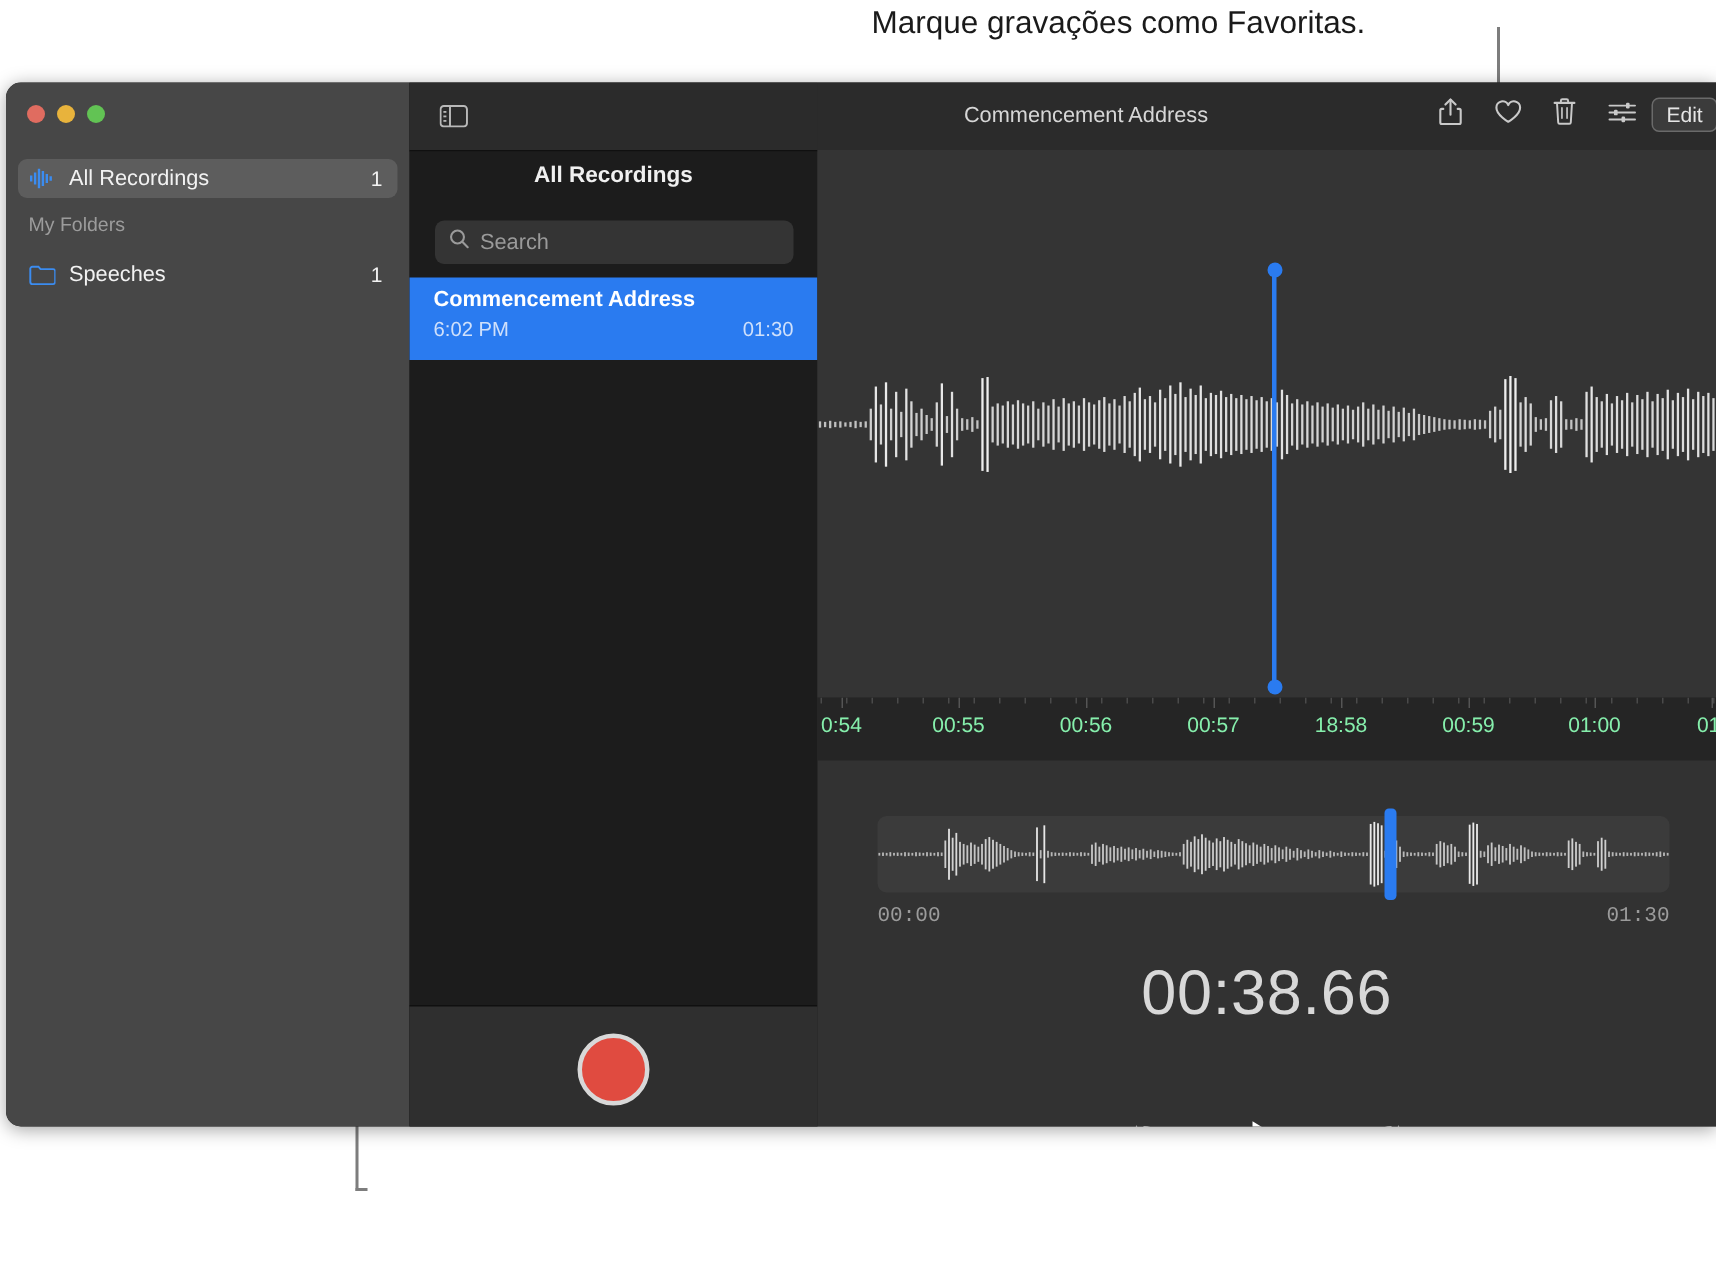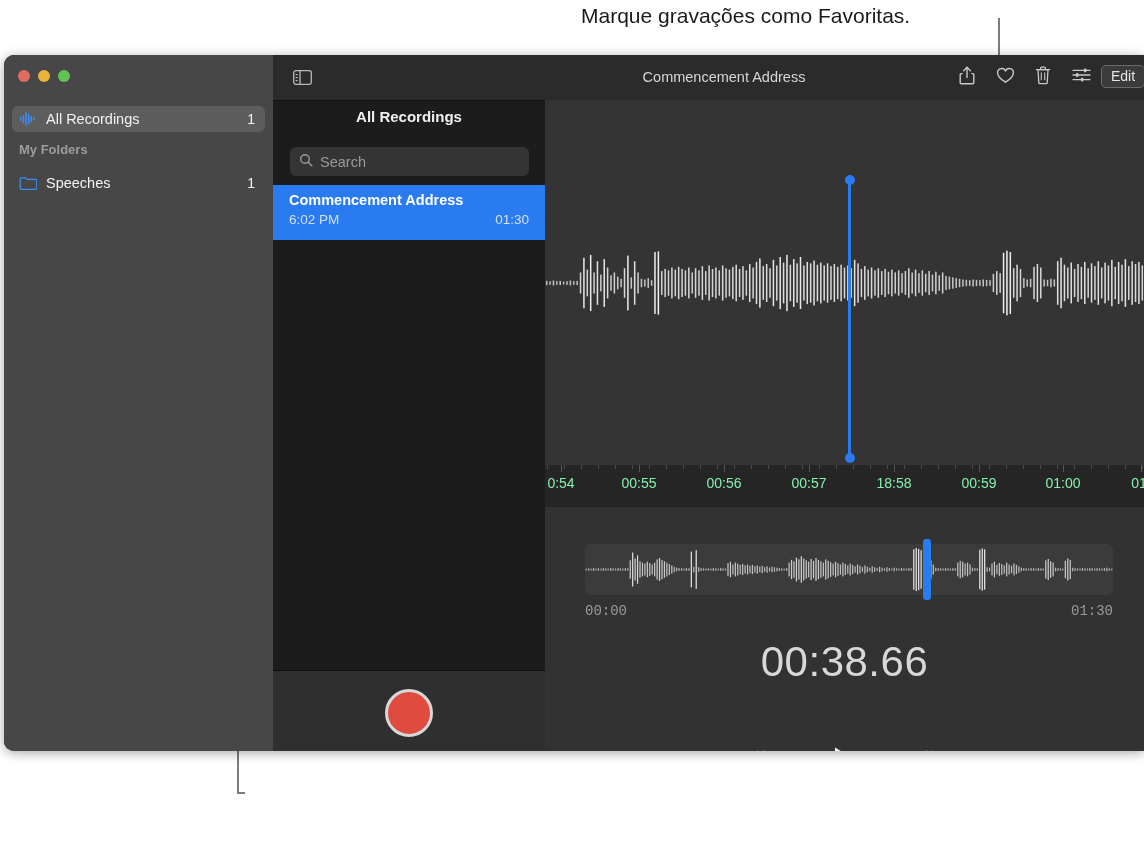--- a/index.html
+++ b/index.html
@@ -94,21 +94,21 @@
   }
   .sb-count {
     color: #f2f2f2;
     font-size: 14px;
   }
   #sb-section {
     position: absolute;
     left: 15px; top: 87px;
     color: #9c9c9c;
     font-size: 13px;
-    font-weight: bold;
+    font-weight: normal;
   }
 
   
   #list-panel {
     position: absolute;
     left: 269px; top: 0;
     width: 272px;
     height: 696px;
     background: #1c1c1c;
   }

